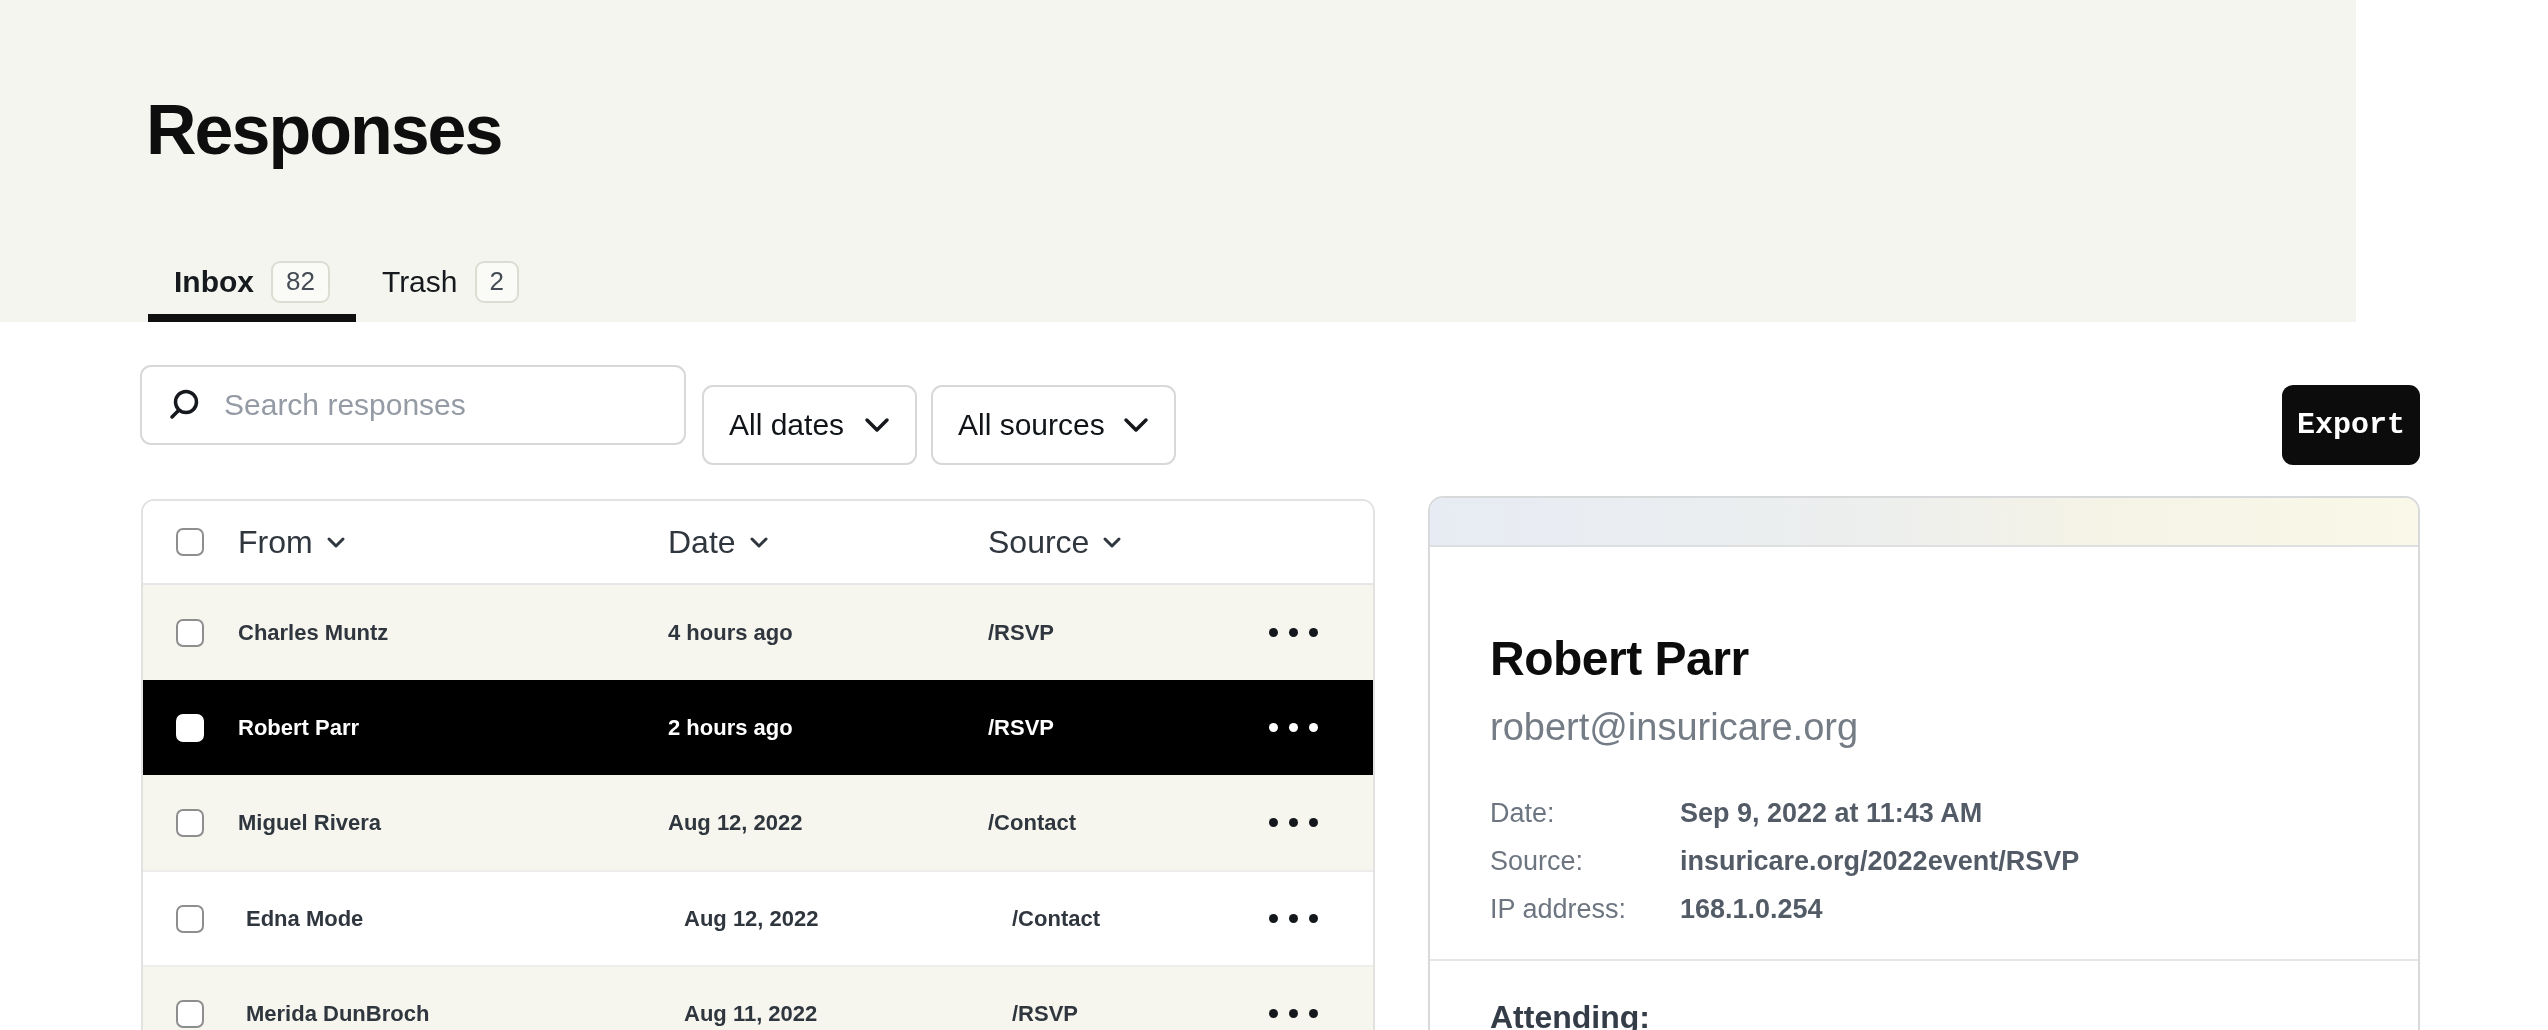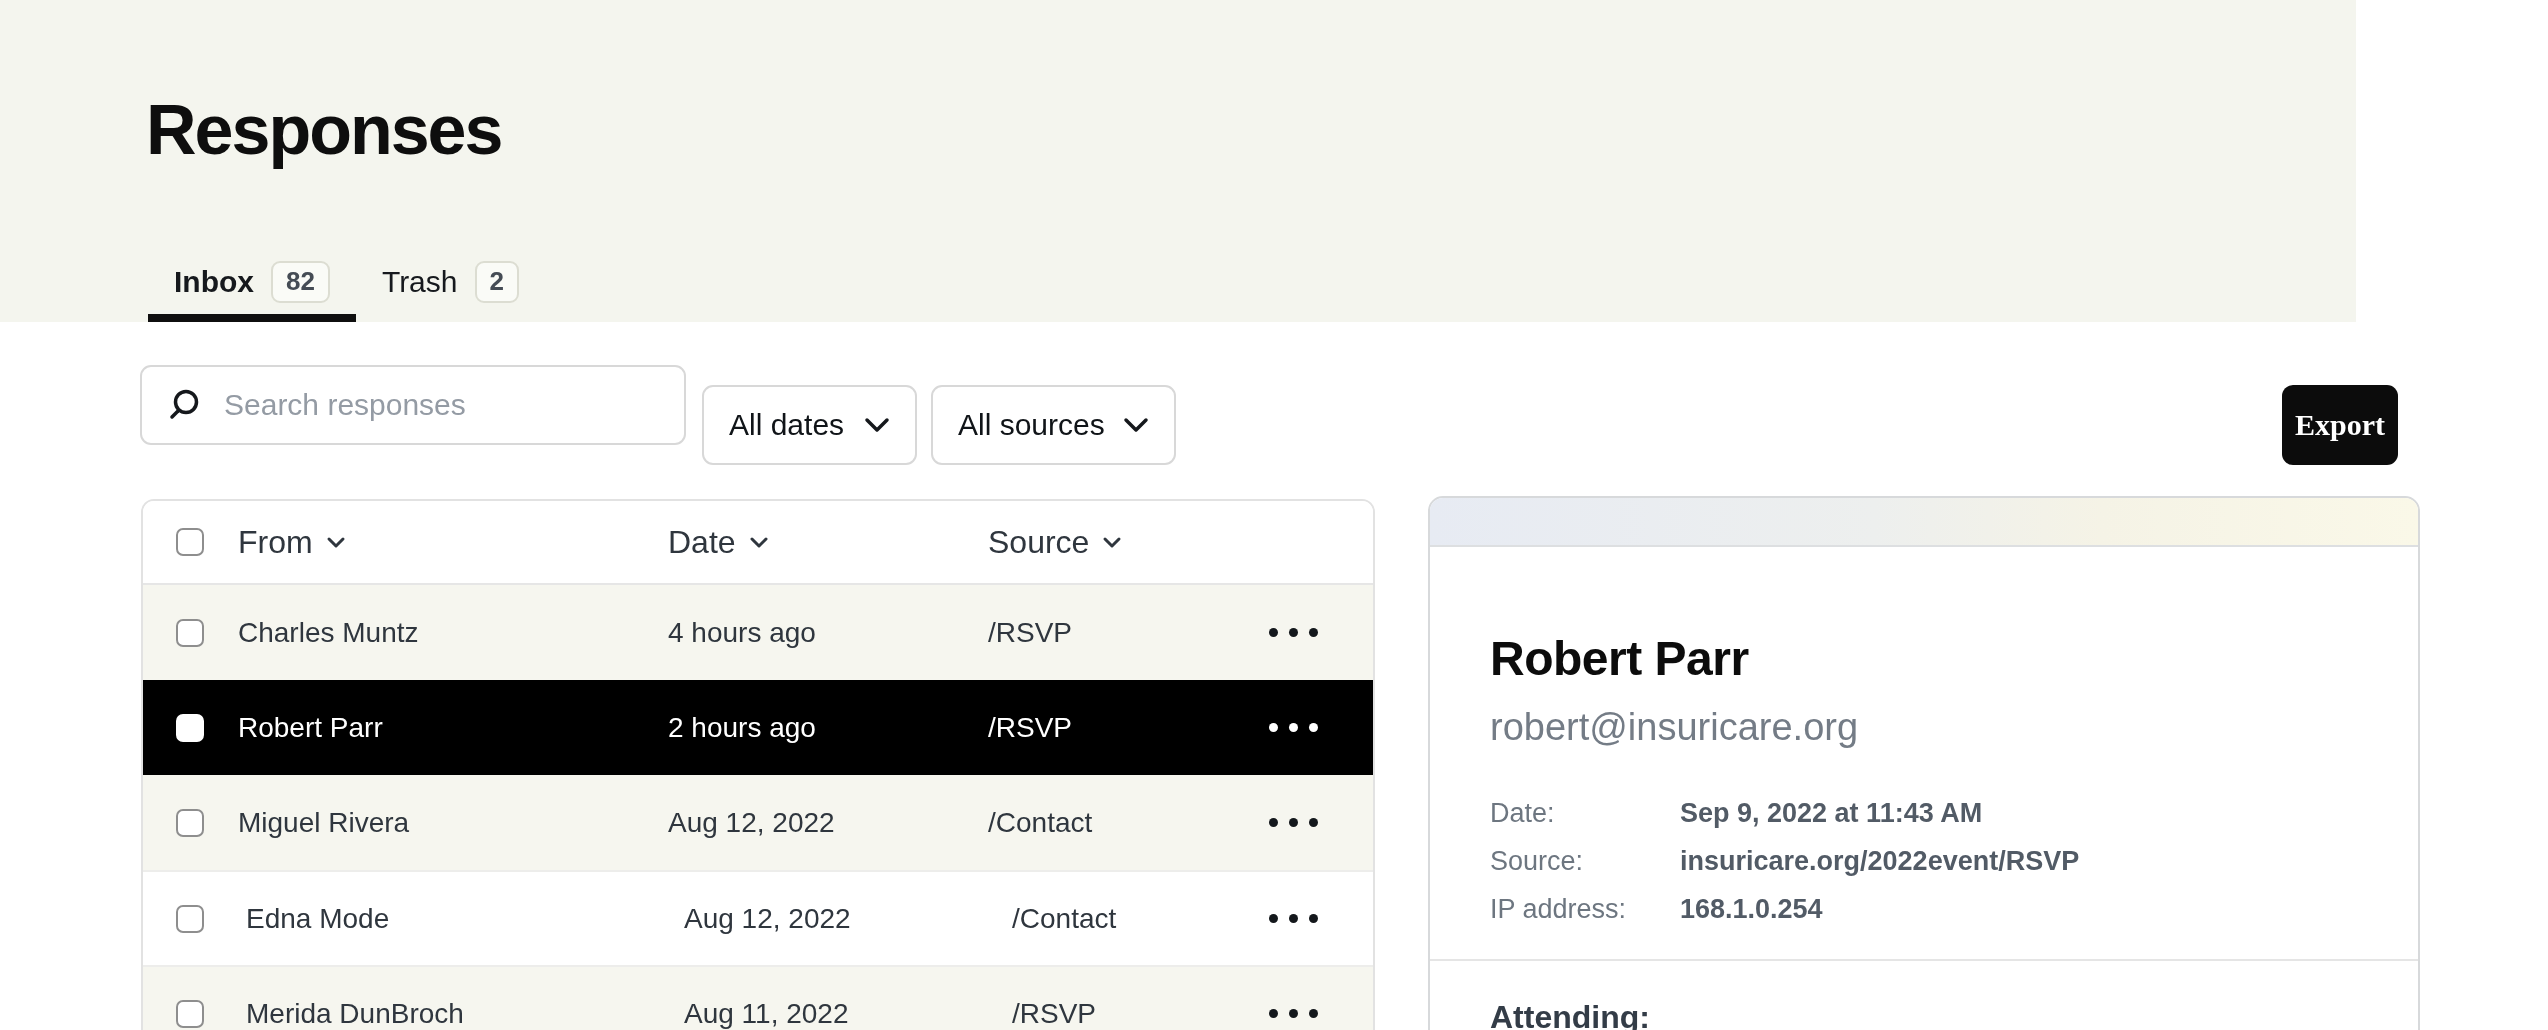--- a/index.html
+++ b/index.html
@@ -15,21 +15,21 @@
     color:#0e0e0e;letter-spacing:-2px;
   }
   .tabs{position:absolute;left:148px;bottom:0;display:flex;}
   .tab{
     position:relative;display:flex;align-items:center;gap:17px;
     padding:0 26px;height:80px;font-size:30px;color:#16191d;cursor:pointer;
   }
   .tab.active{font-weight:700;}
   .tab.active::after{content:"";position:absolute;left:0;right:0;bottom:0;height:8px;background:#0f0f0f;}
   .tab-badge{
-    font-size:26px;font-weight:700;color:#454c55;border:2px solid #dcddd2;
+    font-size:26px;font-weight:400;color:#454c55;border:2px solid #dcddd2;
     background:rgba(255,255,255,.55);border-radius:9px;padding:3px 13px;line-height:1.2;text-align:center;
   }
   
   .search-box{
     position:absolute;left:140px;top:365px;width:546px;height:80px;box-sizing:border-box;
     background:#fff;border:2px solid #d8d8d8;border-radius:11px;
     display:flex;align-items:center;gap:20px;padding:0 26px;
   }
   .search-box input{
     border:none;outline:none;background:transparent;flex:1;
@@ -37,33 +37,33 @@
   }
   .search-box input::placeholder{color:#949ba4;}
   .select{
     position:absolute;top:385px;height:80px;box-sizing:border-box;background:#fff;
     border:2px solid #d8d8d8;border-radius:11px;display:flex;align-items:center;
     justify-content:space-between;padding:0 25px;font-size:30px;color:#101418;cursor:pointer;
   }
   .select-dates{left:702px;width:215px;}
   .select-sources{left:931px;width:245px;justify-content:space-between;}
   .export-button{
-    position:absolute;left:2282px;top:385px;width:116px;height:80px;
+    position:absolute;left:2282px;top:385px;width:138px;height:80px;
     background:#0c0c0c;color:#fff;border:none;border-radius:11px;
-    font-size:30px;font-weight:700;font-family:Liberation Serif, serif;
+    font-size:30px;font-weight:700;font-family:Liberation Mono, monospace;
     display:flex;align-items:center;justify-content:center;cursor:pointer;
   }
   
   .table-card{
     position:absolute;left:141px;top:499px;width:1234px;height:563px;box-sizing:border-box;
     background:#fff;border:2px solid #e2e2e2;border-radius:13px;overflow:hidden;
   }
   .trow{display:flex;align-items:center;padding-left:33px;box-sizing:border-box;}
   .thead{height:84px;border-bottom:2px solid #e6e6e6;background:#fff;font-size:32px;color:#2f363e;}
-  .tbody-row{height:95px;font-size:28px;color:#2f363e;}
+  .tbody-row{height:95px;font-size:22px;color:#2f363e;font-weight:bold;}
   .tbody-row.tint{background:#f6f6ef;}
   .tbody-row.bordered{border-top:2px solid #ededeb;gap:8px;}
   .tbody-row.selected{background:#000;color:#fff;}
   .col-check{width:62px;display:flex;align-items:center;}
   .col-from{width:430px;}
   .col-date{width:320px;}
   .col-source{flex:1;}
   .col-menu{width:104px;display:flex;align-items:center;}
   .checkbox{
     width:28px;height:28px;box-sizing:border-box;border:2px solid #8e8e8e;

